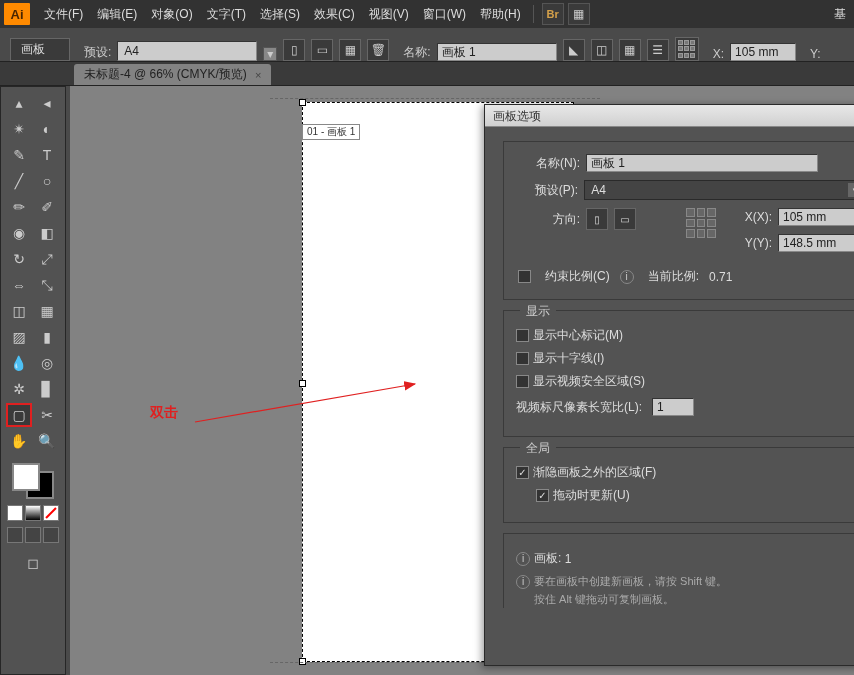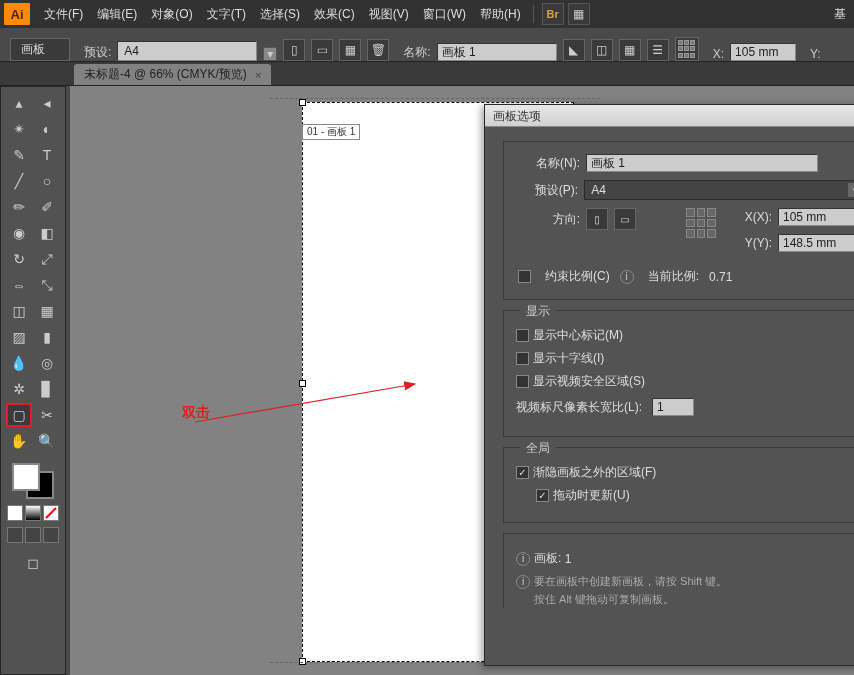--- a/index.html
+++ b/index.html
@@ -38,21 +38,21 @@
 .mini-row { display: flex; justify-content: center; gap: 2px; margin-top: 4px; }
 .mini { width: 16px; height: 16px; border: 1px solid #777; }
 .screen-row { display: flex; justify-content: center; margin-top: 8px; }
 
 .canvas-area { position: absolute; left: 70px; top: 0; right: 0; bottom: 0; background: #828282; overflow: hidden; }
 .artboard { position: absolute; left: 232px; top: 16px; width: 272px; height: 560px; background: #fff; border: 1px dashed #000; }
 .artboard-label { position: absolute; left: 232px; top: 38px; background: #fff; border: 1px solid #888; font-size: 10px; padding: 0 4px; color: #333; }
 .handle { position: absolute; width: 7px; height: 7px; background: #fff; border: 1px solid #000; }
 .guide-line { position: absolute; background: transparent; border-top: 1px dashed #666; }
 
-.annotation { position: absolute; left: 112px; top: 318px; color: #e02020; font-size: 14px; font-weight: bold; }
+.annotation { position: absolute; left: 80px; top: 318px; color: #e02020; font-size: 14px; font-weight: bold; }
 .arrow-svg { position: absolute; left: 120px; top: 290px; pointer-events: none; }
 
 .dialog { position: absolute; left: 414px; top: 18px; width: 420px; height: 562px; background: #535353; border: 1px solid #2a2a2a; box-shadow: -2px 2px 8px rgba(0,0,0,0.4); }
 .dlg-title { height: 22px; background: linear-gradient(#e8e8e8,#d0d0d0); color: #333; font-size: 12px; padding: 3px 8px; border-bottom: 1px solid #888; }
 .dlg-body { padding: 14px 18px 10px; color: #ddd; font-size: 12px; }
 .fld-row { display: flex; align-items: center; margin-bottom: 8px; gap: 6px; }
 .fld-label { width: 62px; text-align: right; color: #ddd; }
 .fld-label.w80 { width: auto; margin-right: 4px; text-align: left; }
 .fld-input { background: #ccc; color: #222; border: 1px inset #888; padding: 1px 4px; font-size: 12px; width: 90px; height: 18px; }
 .fld-input.wname { width: 232px; }

